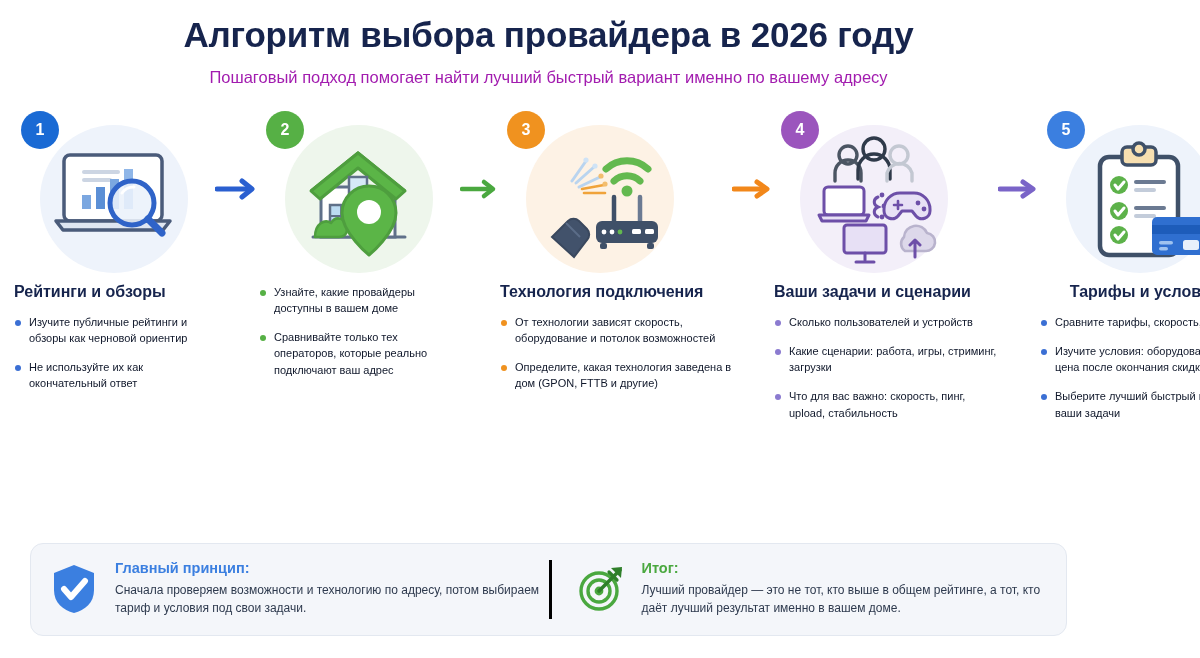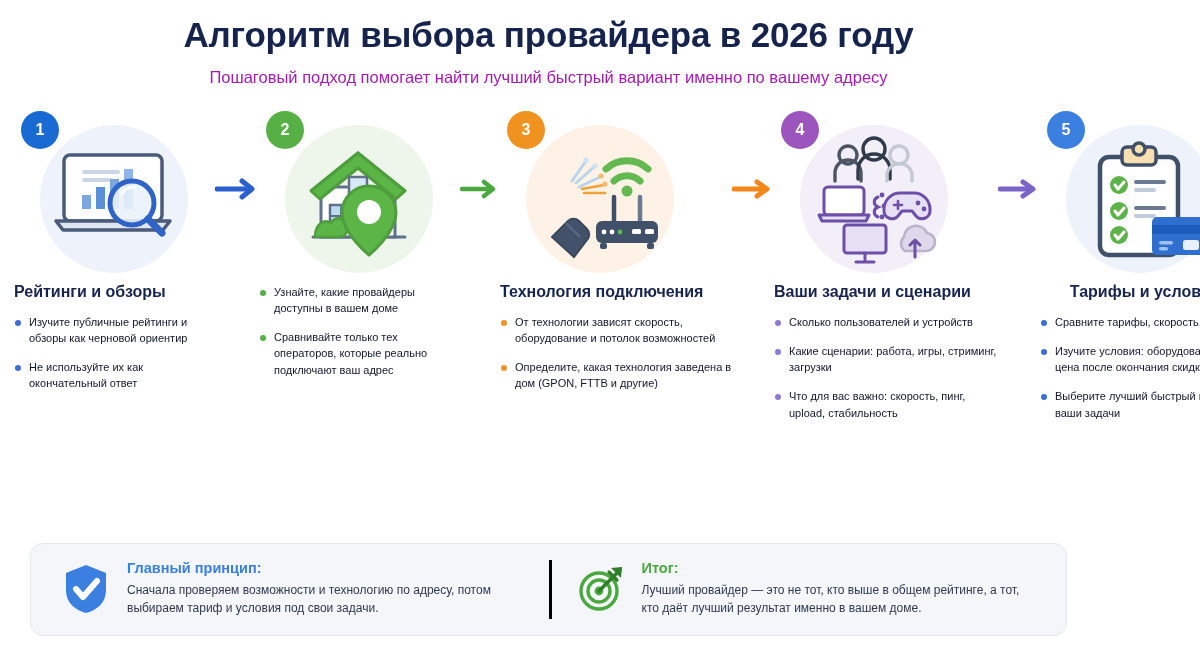--- a/index.html
+++ b/index.html
@@ -82,21 +82,21 @@
   .step.w1 .step-head, .step.w1 .bullets { width: 200px; }
   .step.w5 .step-head { text-align: center; width: 210px; }
 
   
   .footer {
     position: absolute; left: 30px; right: 30px; bottom: 22px;
     background: #f4f6fa;
     border: 1px solid #e3e8f0;
     border-radius: 13px;
     display: flex;
-    padding: 16px 32px;
+    padding: 16px 20px;
   }
   .fcell { display: flex; gap: 16px; align-items: flex-start; flex: 1 1 50%; }
   .fcell + .fcell { border-left: 3px solid #000000; padding-left: 26px; }
   .ficon { flex: 0 0 48px; padding-top: 3px; }
   .flabel { font-size: 14.5px; font-weight: bold; margin-bottom: 5px; }
   .ftext { font-size: 12px; color: #2e3a4e; line-height: 1.5; }
 </style>
 </head>
 <body>
 

